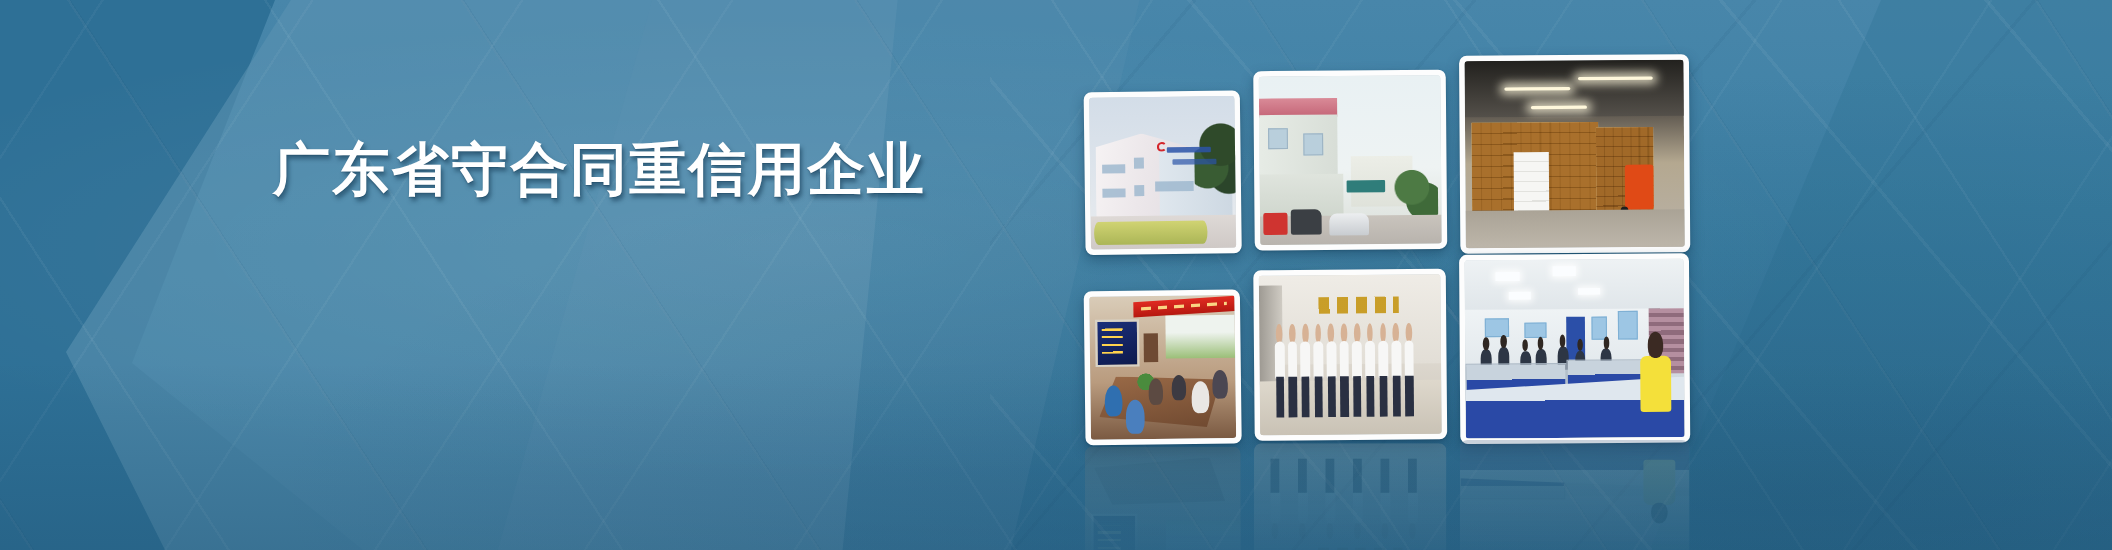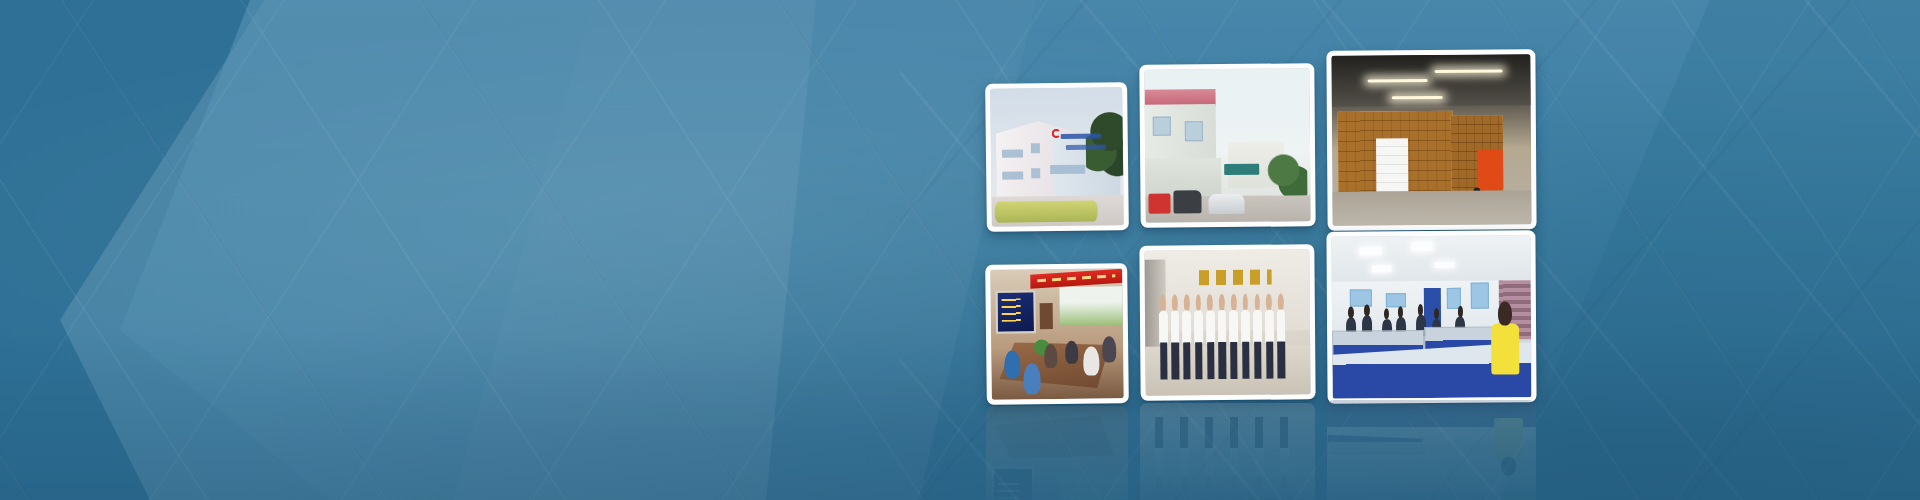--- a/index.html
+++ b/index.html
@@ -399,20 +399,21 @@
     <div class="poly-dark-left"></div>
     <div class="poly-light-big"></div>
     <div class="poly-light-2"></div>
     <div class="poly-dark-right"></div>
     <div class="lattice"></div>
     <div class="lattice-b"></div>
     <div class="vignette"></div>
     <div class="poly-shade-bottom"></div>
   </div>
 
+  <div class="headline">广东省守合同重信用企业</div>
 
   <div class="gallery">
 
     <div class="photo c1 r1 p1" style="transform:rotate(-0.7deg);">
       <div class="inner">
         <div class="scene s-factory">
           <div class="sky"></div>
           <div class="bld-main"></div>
           <div class="bld-right"></div>
           <div class="tree"></div>

